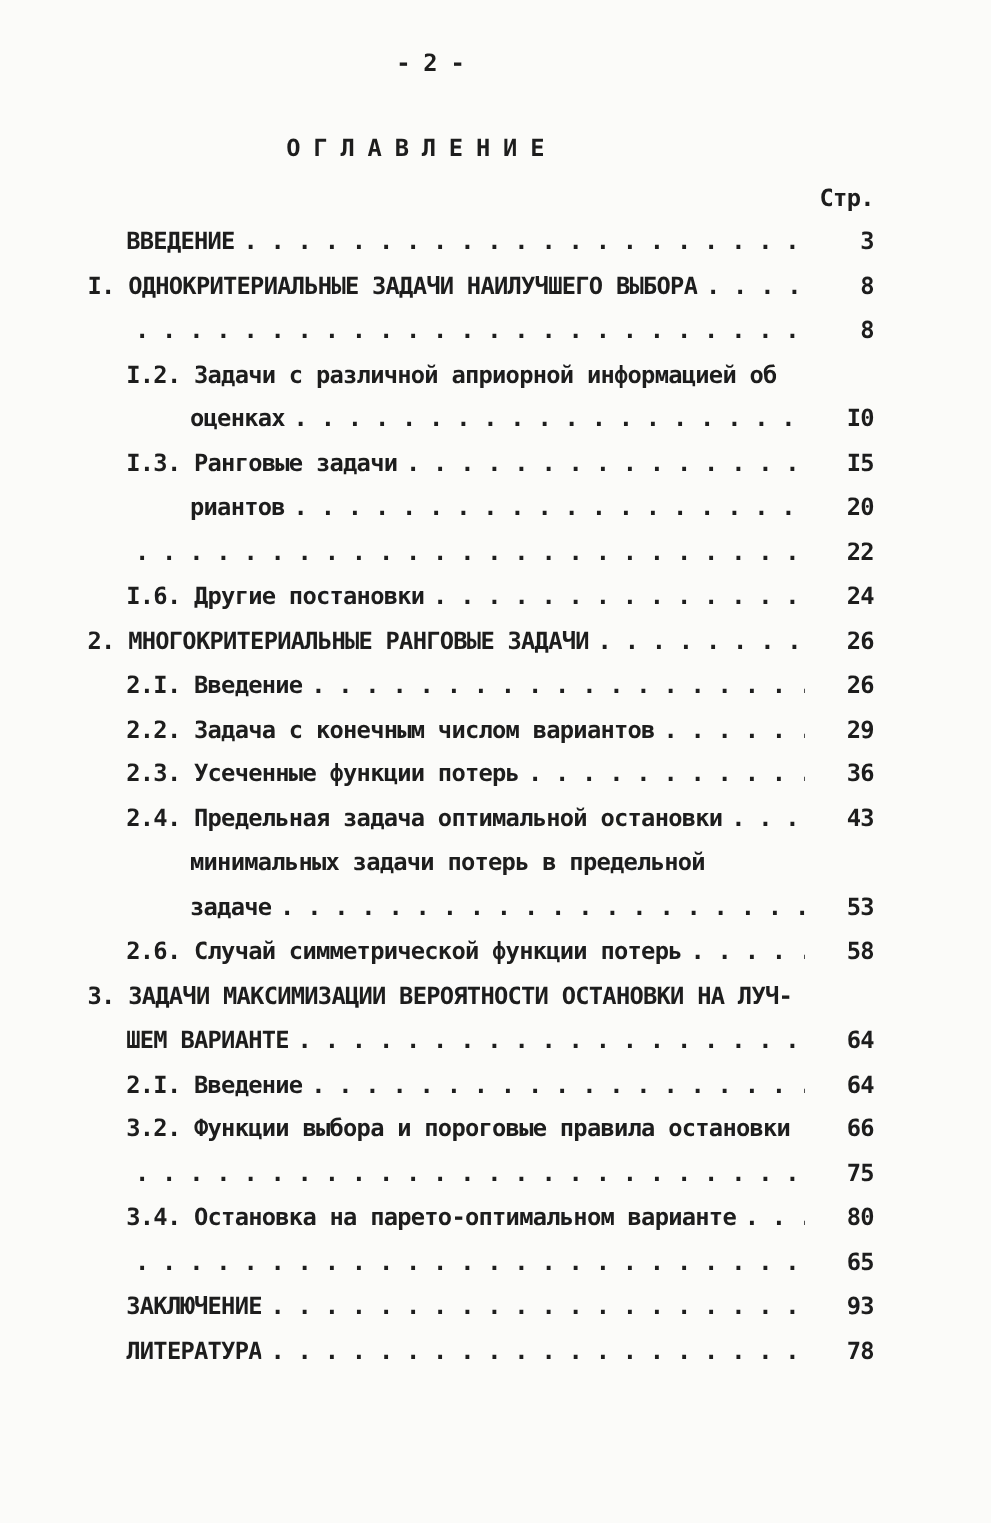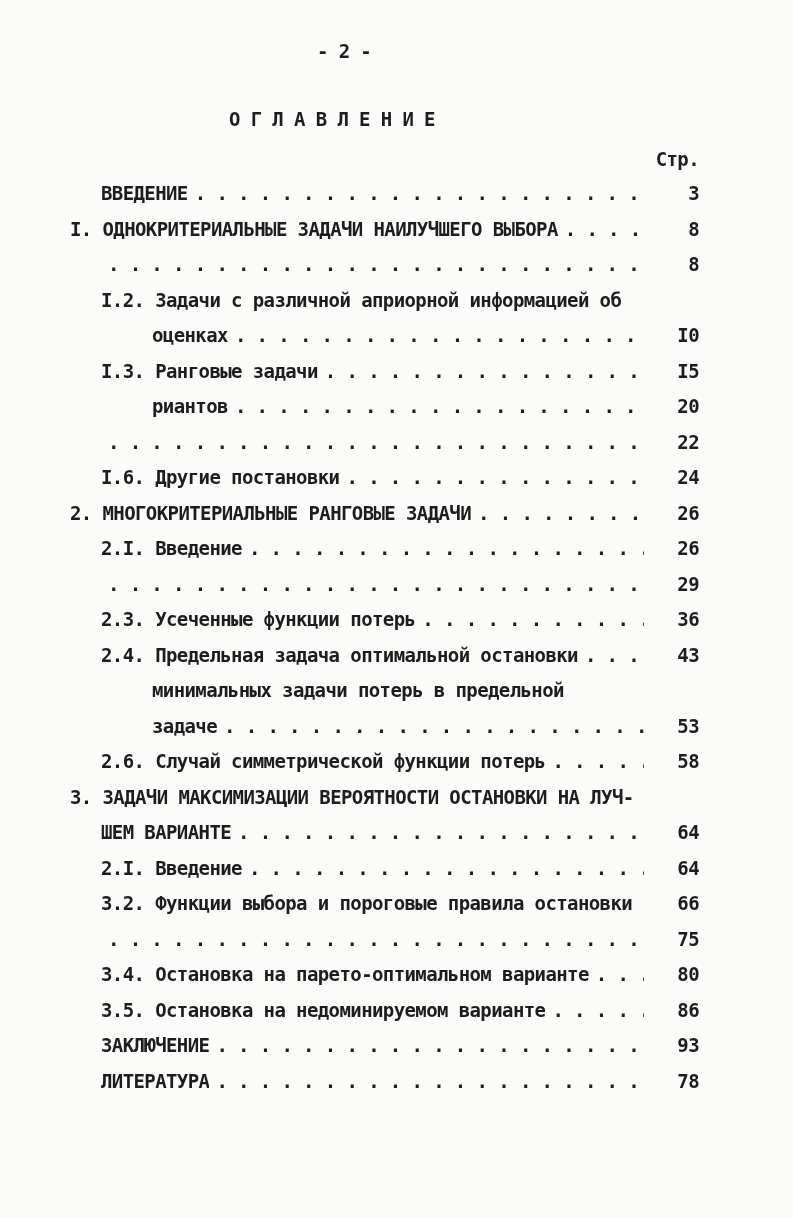--- a/index.html
+++ b/index.html
@@ -142,20 +142,21 @@
         <span class="label">2. МНОГОКРИТЕРИАЛЬНЫЕ РАНГОВЫЕ ЗАДАЧИ</span>
         <span class="leader">. . . . . . . . . . . . . . . . . . . . . . . . . . . . . . . . . .</span>
         <span class="pagenum">26</span>
       </div>
       <div class="toc-row lvl-section">
         <span class="label">2.I. Введение</span>
         <span class="leader">. . . . . . . . . . . . . . . . . . . . . . . . . . . . . . . . . .</span>
         <span class="pagenum">26</span>
       </div>
       <div class="toc-row lvl-section">
+        <span class="label">2.2. Задача с конечным числом вариантов</span>
         <span class="leader">. . . . . . . . . . . . . . . . . . . . . . . . . . . . . . . . . .</span>
         <span class="pagenum">29</span>
       </div>
       <div class="toc-row lvl-section">
         <span class="label">2.3. Усеченные функции потерь</span>
         <span class="leader">. . . . . . . . . . . . . . . . . . . . . . . . . . . . . . . . . .</span>
         <span class="pagenum">36</span>
       </div>
       <div class="toc-row lvl-section">
         <span class="label">2.4. Предельная задача оптимальной остановки</span>
@@ -198,23 +199,22 @@
       <div class="toc-row lvl-section">
         <span class="leader">. . . . . . . . . . . . . . . . . . . . . . . . . . . . . . . . . .</span>
         <span class="pagenum">75</span>
       </div>
       <div class="toc-row lvl-section">
         <span class="label">3.4. Остановка на парето-оптимальном варианте</span>
         <span class="leader">. . . . . . . . . . . . . . . . . . . . . . . . . . . . . . . . . .</span>
         <span class="pagenum">80</span>
       </div>
       <div class="toc-row lvl-section">
-        <span class="label">3.5. Остановка на недоминируемом варианте</span>
-        <span class="leader">. . . . . . . . . . . . . . . . . . . . . . . . . . . . . . . . . .</span>
-        <span class="pagenum">86</span>
+        <span class="leader">. . . . . . . . . . . . . . . . . . . . . . . . . . . . . . . . . .</span>
+        <span class="pagenum">65</span>
       </div>
       <div class="toc-row lvl-section">
         <span class="label">ЗАКЛЮЧЕНИЕ</span>
         <span class="leader">. . . . . . . . . . . . . . . . . . . . . . . . . . . . . . . . . .</span>
         <span class="pagenum">93</span>
       </div>
       <div class="toc-row lvl-section">
         <span class="label">ЛИТЕРАТУРА</span>
         <span class="leader">. . . . . . . . . . . . . . . . . . . . . . . . . . . . . . . . . .</span>
         <span class="pagenum">78</span>

